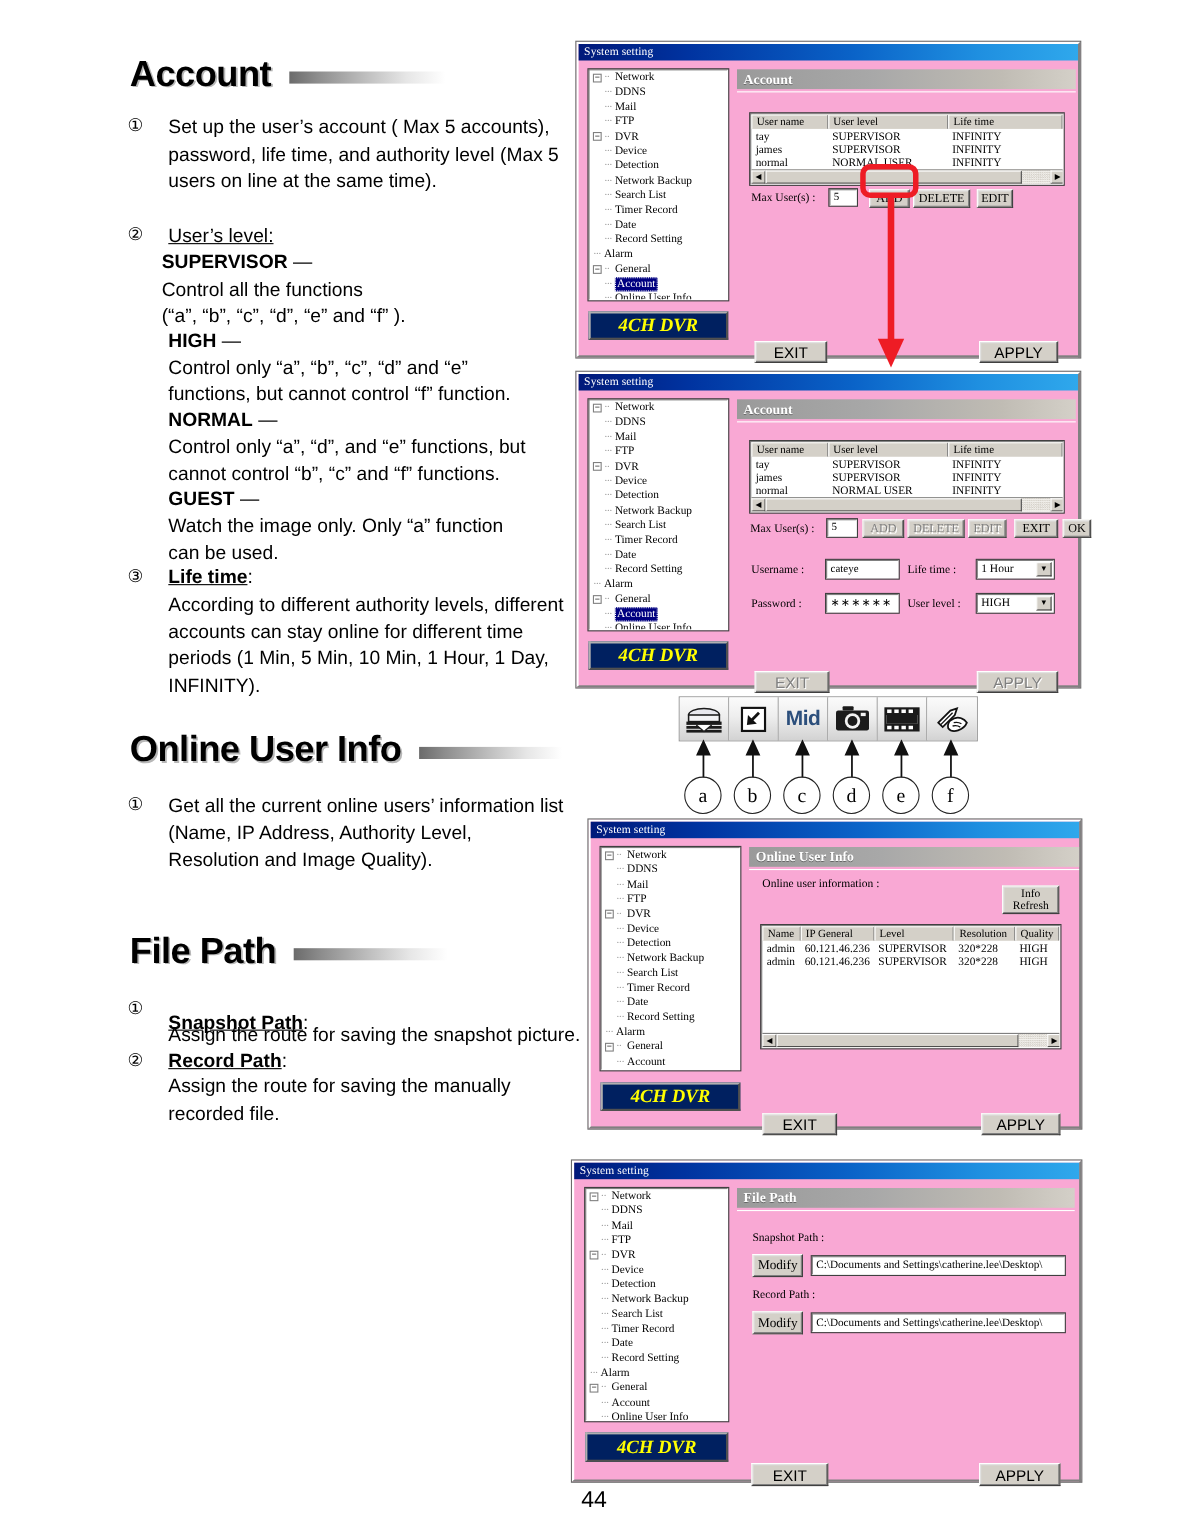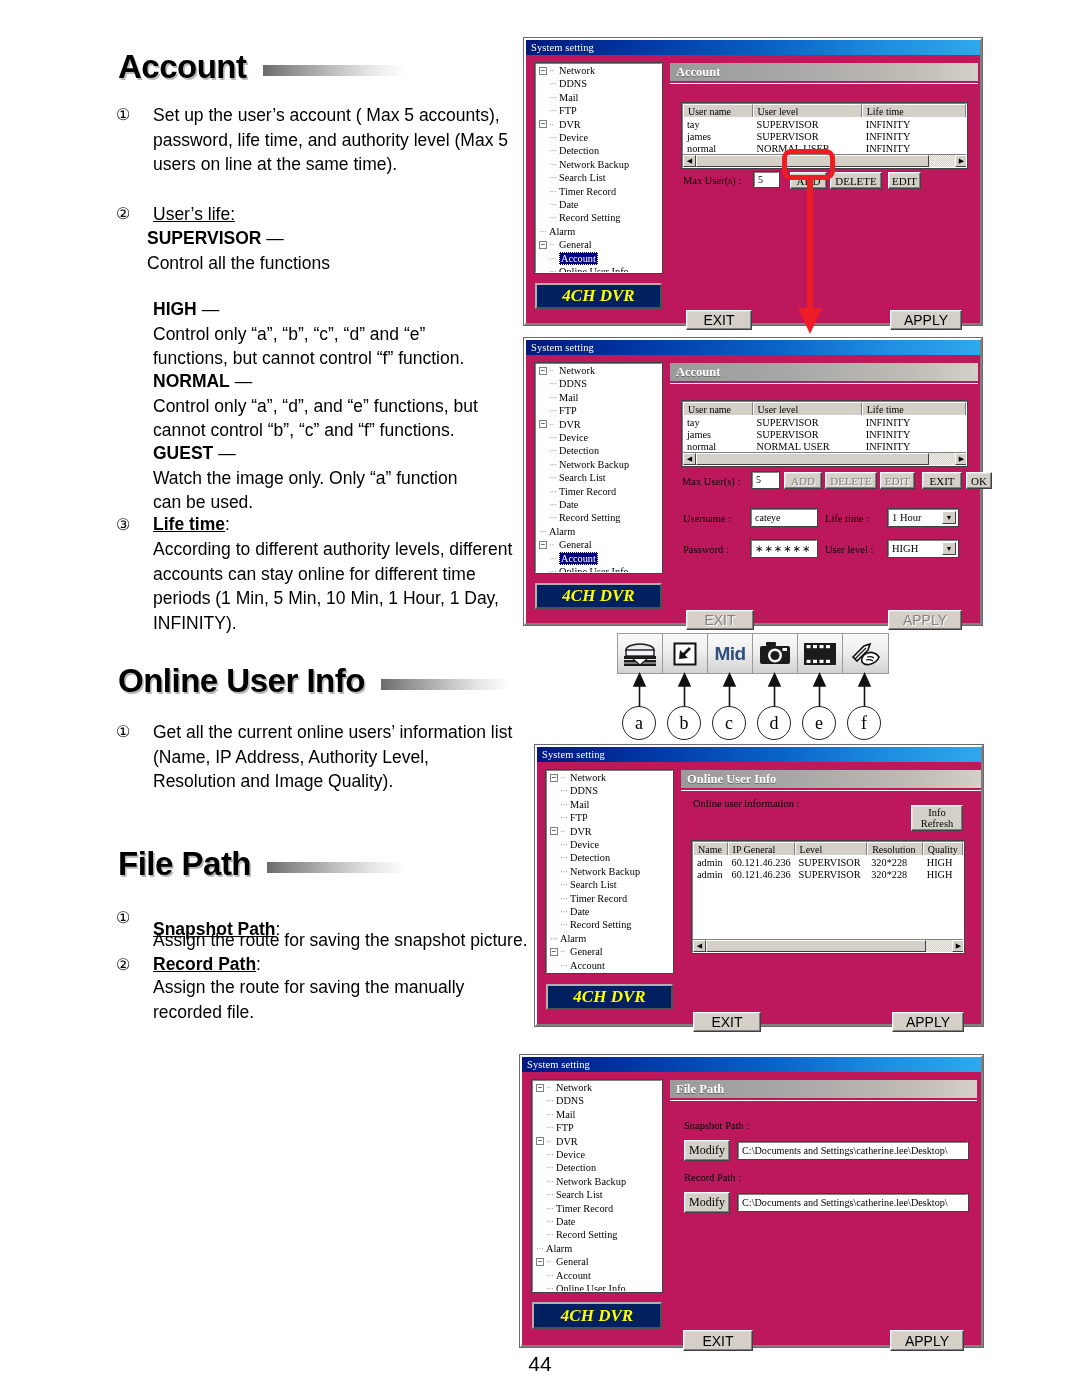--- a/index.html
+++ b/index.html
@@ -34,21 +34,21 @@
 
   
   .pageno {
     position:absolute; left:0; top:1352px; width:1080px;
     text-align:center; font-size:21px;
   }
 
   
   .dlg {
     position:absolute;
-    background:#be185d;
+    background:#f9a8d4;
     border:2px solid #ffffff;
     border-right-color:#808080;
     border-bottom-color:#808080;
     outline:1px solid #6b6b6b;
     font-family:"Liberation Serif", serif;
   }
 
   .titlebar {
     height:15px;
     background:linear-gradient(to right,#00197a 0%,#0033a0 22%,#0a63c8 55%,#1f8fe0 80%,#2fa8ec 100%);
@@ -209,26 +209,27 @@
 
   <div class="sec-head" style="left:118px; top:48px; width:400px;">
     <span class="htxt">Account</span>
     <span class="hbar" style="width:142px; margin-top:6px;"></span>
   </div>
 
   <div class="num" style="left:116px; top:103px;">①</div>
   <div class="para" style="left:153px; top:103px; width:373px;">Set up the user’s account ( Max 5 accounts), password, life time, and authority level (Max 5 users on line at  the same time).</div>
 
   <div class="num" style="left:116px; top:202px;">②</div>
-  <div class="para u" style="left:153px; top:202px;">User’s life:</div>
+  <div class="para u" style="left:153px; top:202px;">User’s level:</div>
 
   <div class="para" style="left:147px; top:226px; width:375px;">
     <span class="b">SUPERVISOR</span>
     <span>—</span>
     <span class="indent">Control all the functions</span>
+    <span class="indent">(“a”, “b”, “c”, “d”, “e” and “f” ).</span>
   </div>
 
   <div class="para" style="left:153px; top:297px; width:375px;">
     <span class="b">HIGH</span>
     <span>—</span>
     <span class="indent">Control only “a”, “b”, “c”, “d” and “e”</span>
     <span class="indent">functions, but cannot control “f” function.</span>
   </div>
 
   <div class="para" style="left:153px; top:369px; width:375px;">

